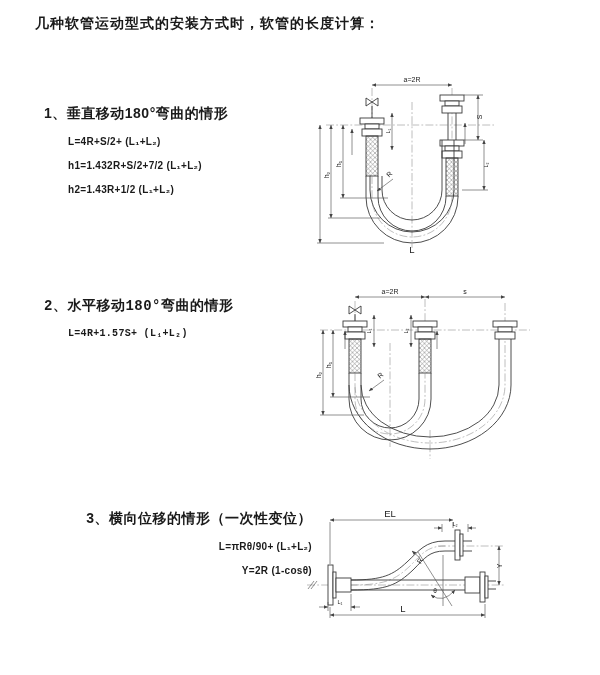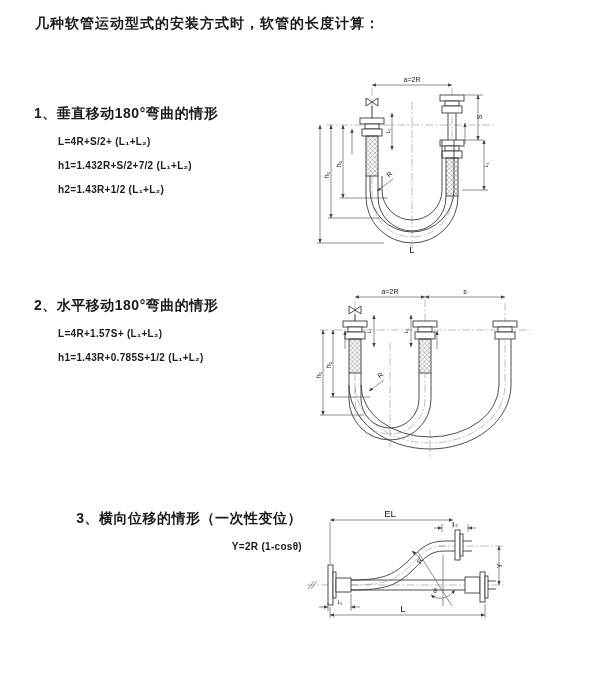--- a/index.html
+++ b/index.html
@@ -9,28 +9,28 @@
     background:#ffffff;
     font-family:"Liberation Sans",sans-serif;
     color:#1a1a1a;
     overflow:hidden;
     margin:0 auto;
   }
   .title{
     position:absolute;left:35px;top:15px;
     font-size:14px;font-weight:bold;letter-spacing:1px;text-align:right;
   }
-  .section{position:absolute;left:34px;width:268px;}
+  .section{position:absolute;left:44px;width:268px;}
   .sec-heading{font-size:14px;font-weight:bold;letter-spacing:0.5px;}
   .formula{
     font-size:10px;font-weight:bold;letter-spacing:0.3px;
     margin:13px 0 0 24px;white-space:nowrap;
   }
   .sec-1{top:105px;}
-  .sec-2{top:297px;}
+  .sec-2{top:297px;font-family:Liberation Mono, monospace;}
   .sec-3{top:510px;text-align:right;}
   .diagram{position:absolute;}
   .diag-1{left:312px;top:72px;}
   .diag-2{left:312px;top:285px;}
   .diag-3{left:295px;top:500px;}
   svg .obj{fill:none;stroke:#3a3a3a;stroke-width:0.9;}
   svg .fit{fill:#ffffff;stroke:#3a3a3a;stroke-width:0.9;}
   svg .braid{stroke:#3a3a3a;stroke-width:0.9;}
   svg .dim{fill:none;stroke:#555555;stroke-width:0.65;}
   svg .cl{fill:none;stroke:#888888;stroke-width:0.55;stroke-dasharray:8 2.2 1.8 2.2;}
@@ -151,21 +151,20 @@
       <text x="79" y="104" text-anchor="middle" transform="rotate(-45 79 104)">R</text>
       <line class="dim" x1="81" y1="107" x2="65" y2="119" marker-end="url(#m1)"></line>
     </g>
 
     <text class="lg" x="100" y="181" text-anchor="middle">L</text>
   </svg>
 
   <div class="section sec-2">
     <div class="sec-heading">2、水平移动180°弯曲的情形</div>
     <div class="formula">L=4R+1.57S+ (L₁+L₂)</div>
-    <div class="formula">h1=1.43R+0.785S+1/2 (L₁+L₂)</div>
   </div>
 
   <svg class="diagram diag-2" width="286" height="180" viewBox="0 0 286 180">
     <defs>
       <marker id="m2" viewBox="0 0 10 10" refX="9.5" refY="5" markerWidth="6.5" markerHeight="6.5" orient="auto-start-reverse">
         <path d="M0,1 L10,5 L0,9 Z" fill="#444"></path>
       </marker>
       <pattern id="h2p" width="4.5" height="4.5" patternUnits="userSpaceOnUse">
         <path d="M0,4.5 L4.5,0 M0,0 L4.5,4.5" stroke="#777" stroke-width="0.5"></path>
       </pattern>
@@ -251,20 +250,21 @@
     </g>
 
     <g>
       <text x="70" y="92" text-anchor="middle" transform="rotate(-40 70 92)">R</text>
       <line class="dim" x1="72" y1="95" x2="57" y2="106" marker-end="url(#m2)"></line>
     </g>
   </svg>
 
   <div class="section sec-3">
     <div class="sec-heading">3、横向位移的情形（一次性变位）</div>
+    <div class="formula">L=πRθ/90+ (L₁+L₂)</div>
     <div class="formula">Y=2R (1-cosθ)</div>
   </div>
 
   <svg class="diagram diag-3" width="305" height="138" viewBox="0 0 305 138">
     <defs>
       <marker id="m3" viewBox="0 0 10 10" refX="9.5" refY="5" markerWidth="6.5" markerHeight="6.5" orient="auto-start-reverse">
         <path d="M0,1 L10,5 L0,9 Z" fill="#444"></path>
       </marker>
     </defs>
 

